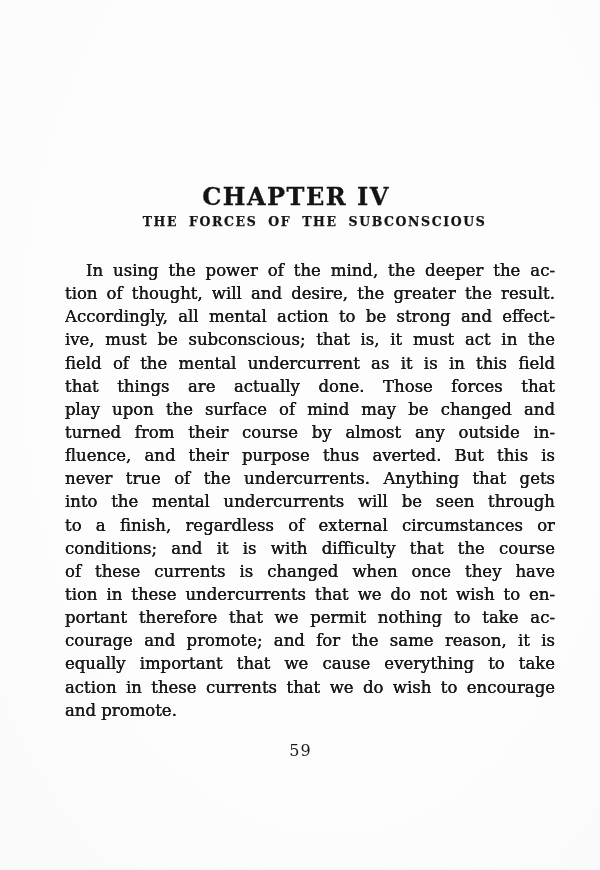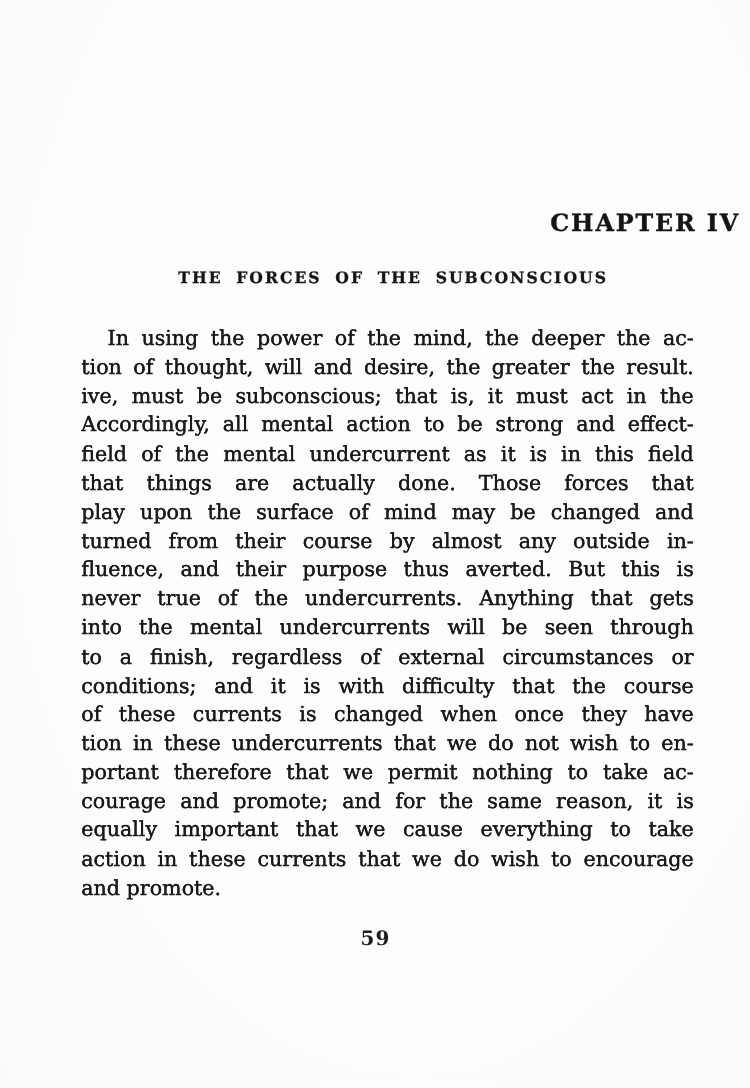--- a/index.html
+++ b/index.html
@@ -8,23 +8,23 @@
     width: 600px;
     height: 870px;
     background: radial-gradient(ellipse at 55% 40%, #fdfdfd 60%, #fafafa 100%);
     overflow: hidden;
     font-family: "DejaVu Serif", "Liberation Serif", serif;
     color: #1a1a1a;
   }
   .chapter-title {
     position: absolute;
     top: 168px; left: 0; right: 8px;
-    margin: 0;
-    text-align: right;
-    font-size: 19px;
+    margin: 14px;
+    text-align: center;
+    font-size: 24px;
     font-weight: bold;
     letter-spacing: 1.5px;
     color: #141414;
     -webkit-text-stroke: 0.3px currentColor;
   }
   .section-title {
     position: absolute;
     top: 214px; left: 0; right: 0;
     margin: 0;
     text-align: center;
@@ -54,38 +54,38 @@
     text-align-last: justify;
     overflow: hidden;
   }
   .line.first { text-indent: 21px; }
   .line.last  { text-align-last: left; }
   .page-number {
     position: absolute;
     top: 741px; left: 13px; right: 12px;
     text-align: center;
     font-size: 16px;
-    font-weight: bold;
+    font-weight: normal;
     letter-spacing: 1px;
     color: #1c1c1c;
   }
 </style>
 </head>
 <body>
 
 <div class="page">
   <h1 class="chapter-title">CHAPTER IV</h1>
 
   <h2 class="section-title">THE FORCES OF THE SUBCONSCIOUS</h2>
 
   <div class="body-text">
       <div class="line first">In using the power of the mind, the deeper the ac-</div>
       <div class="line">tion of thought, will and desire, the greater the result.</div>
+      <div class="line">Accordingly, all mental action to be strong and effect-</div>
       <div class="line">ive, must be subconscious; that is, it must act in the</div>
-      <div class="line">Accordingly, all mental action to be strong and effect-</div>
       <div class="line">field of the mental undercurrent as it is in this field</div>
       <div class="line">that things are actually done.  Those forces that</div>
       <div class="line">play upon the surface of mind may be changed and</div>
       <div class="line">turned from their course by almost any outside in-</div>
       <div class="line">fluence, and their purpose thus averted.  But this is</div>
       <div class="line">never true of the undercurrents.  Anything that gets</div>
       <div class="line">into the mental undercurrents will be seen through</div>
       <div class="line">to a finish, regardless of external circumstances or</div>
       <div class="line">conditions; and it is with difficulty that the course</div>
       <div class="line">of these currents is changed when once they have</div>

